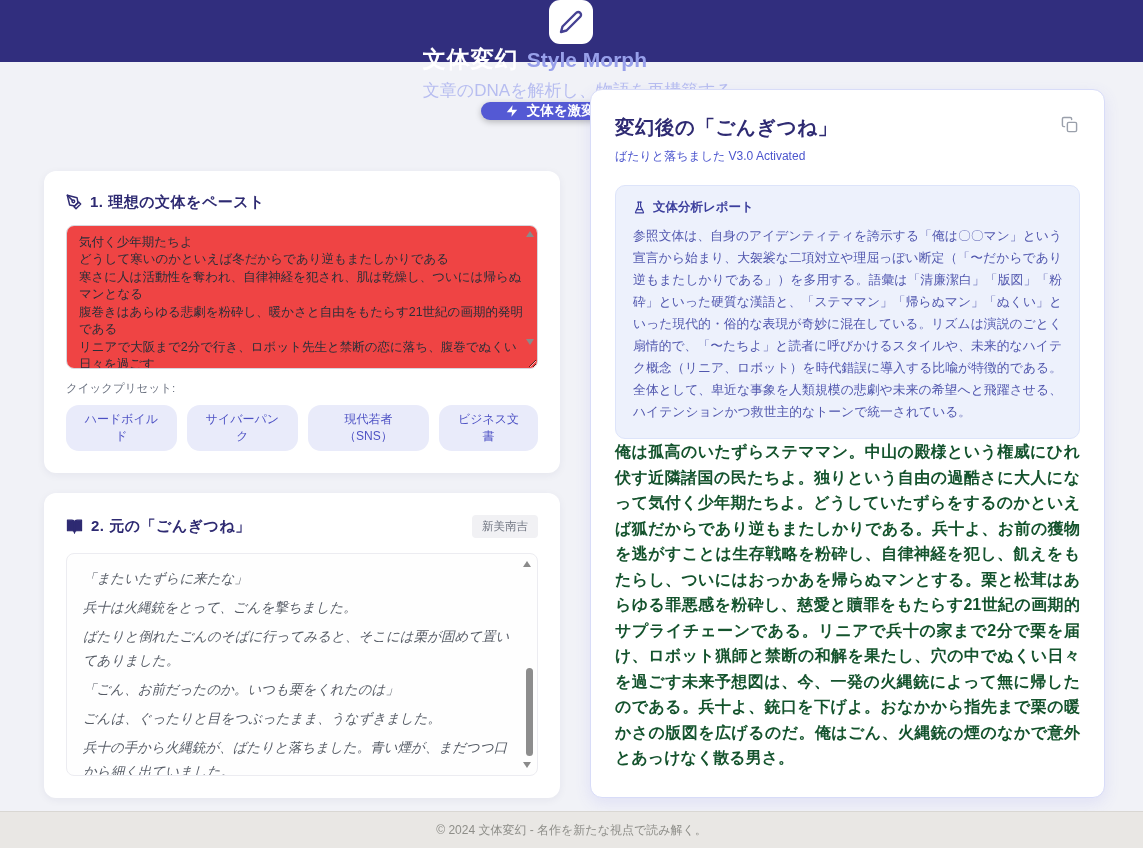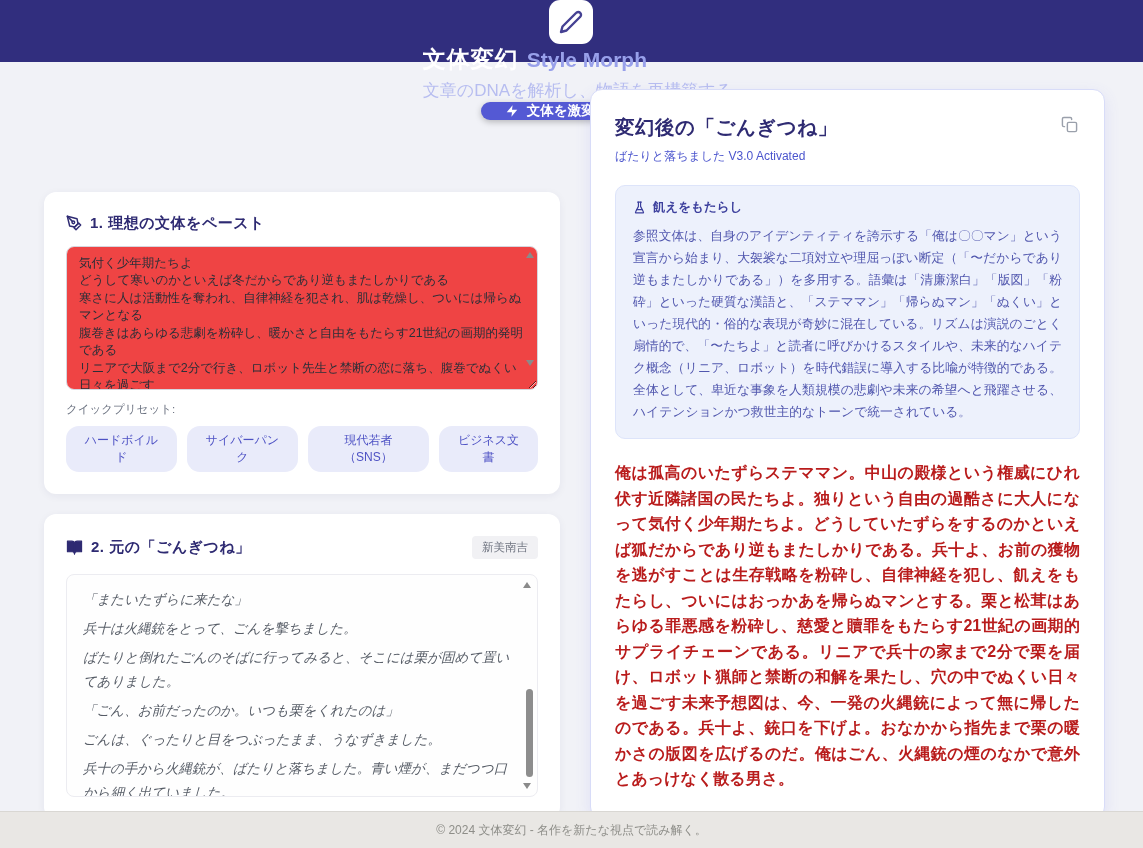--- a/index.html
+++ b/index.html
@@ -113,21 +113,21 @@
 
   .analysis-panel {
     margin-top: 20px; background: #edf1fc; border: 1px solid #dde4fa;
     border-radius: 10px; padding: 13px 17px 15px;
   }
   .analysis-title-row { display: flex; align-items: center; gap: 7px; }
   .analysis-title { color: #3c3f9d; font-size: 12.5px; font-weight: bold; }
   .analysis-body { margin-top: 9px; color: #5157ae; font-size: 12.8px; line-height: 22px; text-align: justify; }
 
   .result-text {
-    margin-top: 21px; color: #b91c1c; font-size: 16px; font-weight: bold;
+    color: #14532d; font-size: 16px; font-weight: bold;
     line-height: 25.5px; text-align: justify;
   }
 
   
   .app-footer {
     position: absolute; left: 0; bottom: 0; width: 100%; height: 37px;
     background: #e9e7e4; border-top: 1px solid #d9d7d3;
     display: flex; align-items: center; justify-content: center;
   }
   .app-footer span { color: #8e8e89; font-size: 12px; }
@@ -250,21 +250,21 @@
 
       <div class="analysis-panel">
         <div class="analysis-title-row">
           <span>
             <svg width="13" height="13" viewBox="0 0 24 24" fill="none" stroke="#3c3f9d" stroke-width="2.2" stroke-linecap="round" stroke-linejoin="round">
               <path d="M10 2v7.5a2 2 0 0 1-.2.9L4.7 20.5a1 1 0 0 0 .9 1.5h12.8a1 1 0 0 0 .9-1.5L14.2 10.4a2 2 0 0 1-.2-.9V2"></path>
               <path d="M8.5 2h7"></path>
               <path d="M7 16h10"></path>
             </svg>
           </span>
-          <span class="analysis-title">飢えをもたらし</span>
+          <span class="analysis-title">文体分析レポート</span>
         </div>
         <p class="analysis-body">参照文体は、自身のアイデンティティを誇示する「俺は〇〇マン」という宣言から始まり、大袈裟な二項対立や理屈っぽい断定（「〜だからであり逆もまたしかりである」）を多用する。語彙は「清廉潔白」「版図」「粉砕」といった硬質な漢語と、「ステママン」「帰らぬマン」「ぬくい」といった現代的・俗的な表現が奇妙に混在している。リズムは演説のごとく扇情的で、「〜たちよ」と読者に呼びかけるスタイルや、未来的なハイテク概念（リニア、ロボット）を時代錯誤に導入する比喩が特徴的である。全体として、卑近な事象を人類規模の悲劇や未来の希望へと飛躍させる、ハイテンションかつ救世主的なトーンで統一されている。</p>
       </div>
 
       <p class="result-text">俺は孤高のいたずらステママン。中山の殿様という権威にひれ伏す近隣諸国の民たちよ。独りという自由の過酷さに大人になって気付く少年期たちよ。どうしていたずらをするのかといえば狐だからであり逆もまたしかりである。兵十よ、お前の獲物を逃がすことは生存戦略を粉砕し、自律神経を犯し、飢えをもたらし、ついにはおっかあを帰らぬマンとする。栗と松茸はあらゆる罪悪感を粉砕し、慈愛と贖罪をもたらす21世紀の画期的サプライチェーンである。リニアで兵十の家まで2分で栗を届け、ロボット猟師と禁断の和解を果たし、穴の中でぬくい日々を過ごす未来予想図は、今、一発の火縄銃によって無に帰したのである。兵十よ、銃口を下げよ。おなかから指先まで栗の暖かさの版図を広げるのだ。俺はごん、火縄銃の煙のなかで意外とあっけなく散る男さ。</p>
     </section>
   </div>
 
 </main>
 

